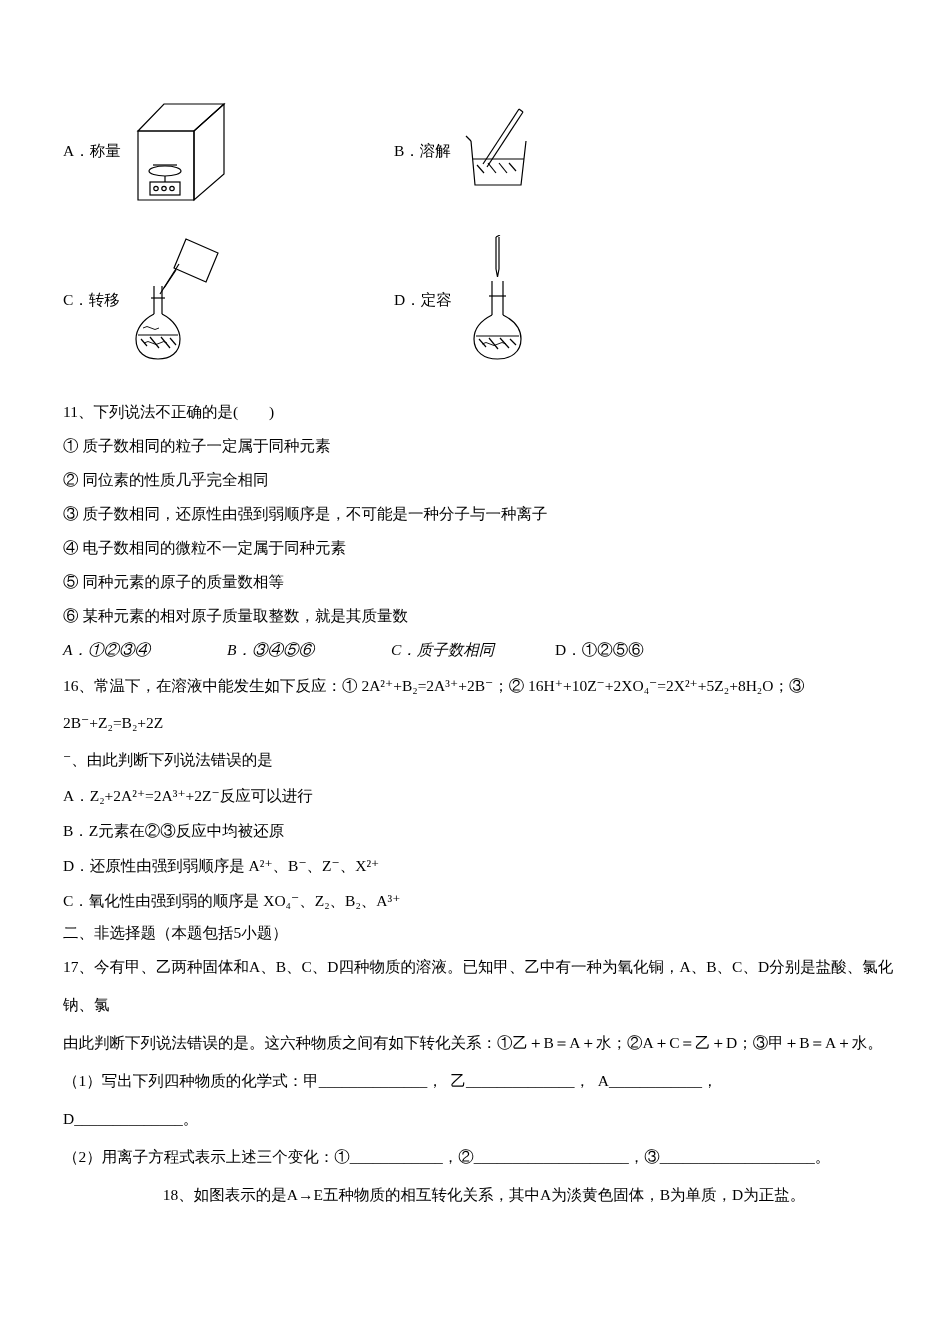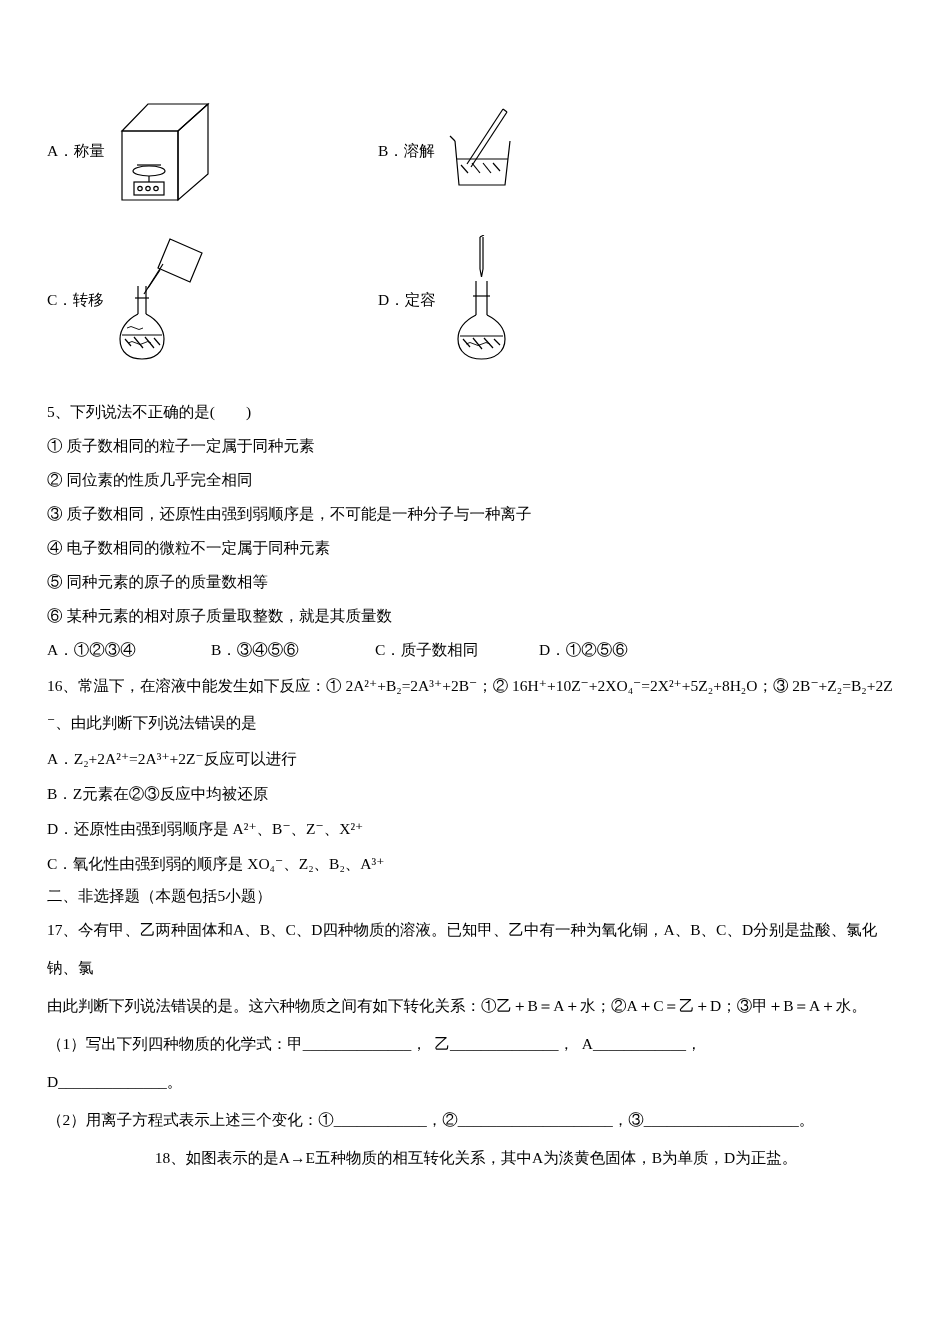--- a/index.html
+++ b/index.html
@@ -4,21 +4,21 @@
 <style>
   * { margin: 0; padding: 0; box-sizing: border-box; }
   html, body { background: #888; }
   .page {
     width: 950px; height: 1344px;
     margin: 0 auto;
     background: #ffffff;
     color: #000000;
     font-family: "Liberation Serif", "DejaVu Serif", serif;
     font-size: 15.5px;
-    padding: 95px 45px 0 47px;
+    padding: 95px 45px 0 63px;
     position: relative;
     overflow: hidden;
   }
   svg { display: block; stroke: #000; fill: none; stroke-width: 1.2; }
   .txt { white-space: pre-wrap; }
 
   
   .apparatus {
     display: grid;
     grid-template-columns: 331px auto;
@@ -28,21 +28,21 @@
   }
   .app-cell { display: flex; align-items: center; gap: 10px; }
   .app-label { white-space: nowrap; }
   .row1 { height: 112px; }
   .row2 { height: 130px; }
 
   
   .q15-line { line-height: 34px; min-height: 34px; }
   .choices { display: flex; line-height: 34px; height: 34px; }
   .choices span { display: inline-block; }
-  .choices span:not(:last-child) { width: 164px; }
+  .choices span:not(:last-child) { width: 164px; font-style: italic; }
 
   
   .q16-line { line-height: 37px; min-height: 37px; }
   .q16-opt  { line-height: 35px; min-height: 35px; }
 
   .sec-header { line-height: 30px; min-height: 30px; }
 
   
   .q17-line { line-height: 38px; min-height: 38px; }
   .q18-line { line-height: 38px; min-height: 38px; text-align: center; }
@@ -121,21 +121,21 @@
         <path d="M20,109 q4,-3 8,0 q4,3 8,0 q4,-3 8,0" stroke-width="0.9"></path>
         <line x1="17" y1="104" x2="24" y2="112"></line>
         <line x1="27" y1="103" x2="36" y2="114"></line>
         <line x1="38" y1="103" x2="47" y2="113"></line>
         <line x1="48" y1="104" x2="54" y2="110"></line>
       </svg>
     </div>
   </div>
 
   <div>
-    <div class="q15-line txt">5、下列说法不正确的是(　　)</div>
+    <div class="q15-line txt">11、下列说法不正确的是(　　)</div>
     <div class="q15-line txt">① 质子数相同的粒子一定属于同种元素</div>
     <div class="q15-line txt">② 同位素的性质几乎完全相同</div>
     <div class="q15-line txt">③ 质子数相同，还原性由强到弱顺序是，不可能是一种分子与一种离子</div>
     <div class="q15-line txt">④ 电子数相同的微粒不一定属于同种元素</div>
     <div class="q15-line txt">⑤ 同种元素的原子的质量数相等</div>
     <div class="q15-line txt">⑥ 某种元素的相对原子质量取整数，就是其质量数</div>
     <div class="choices">
       <span>A．①②③④</span>
       <span>B．③④⑤⑥</span>
       <span>C．质子数相同</span>

